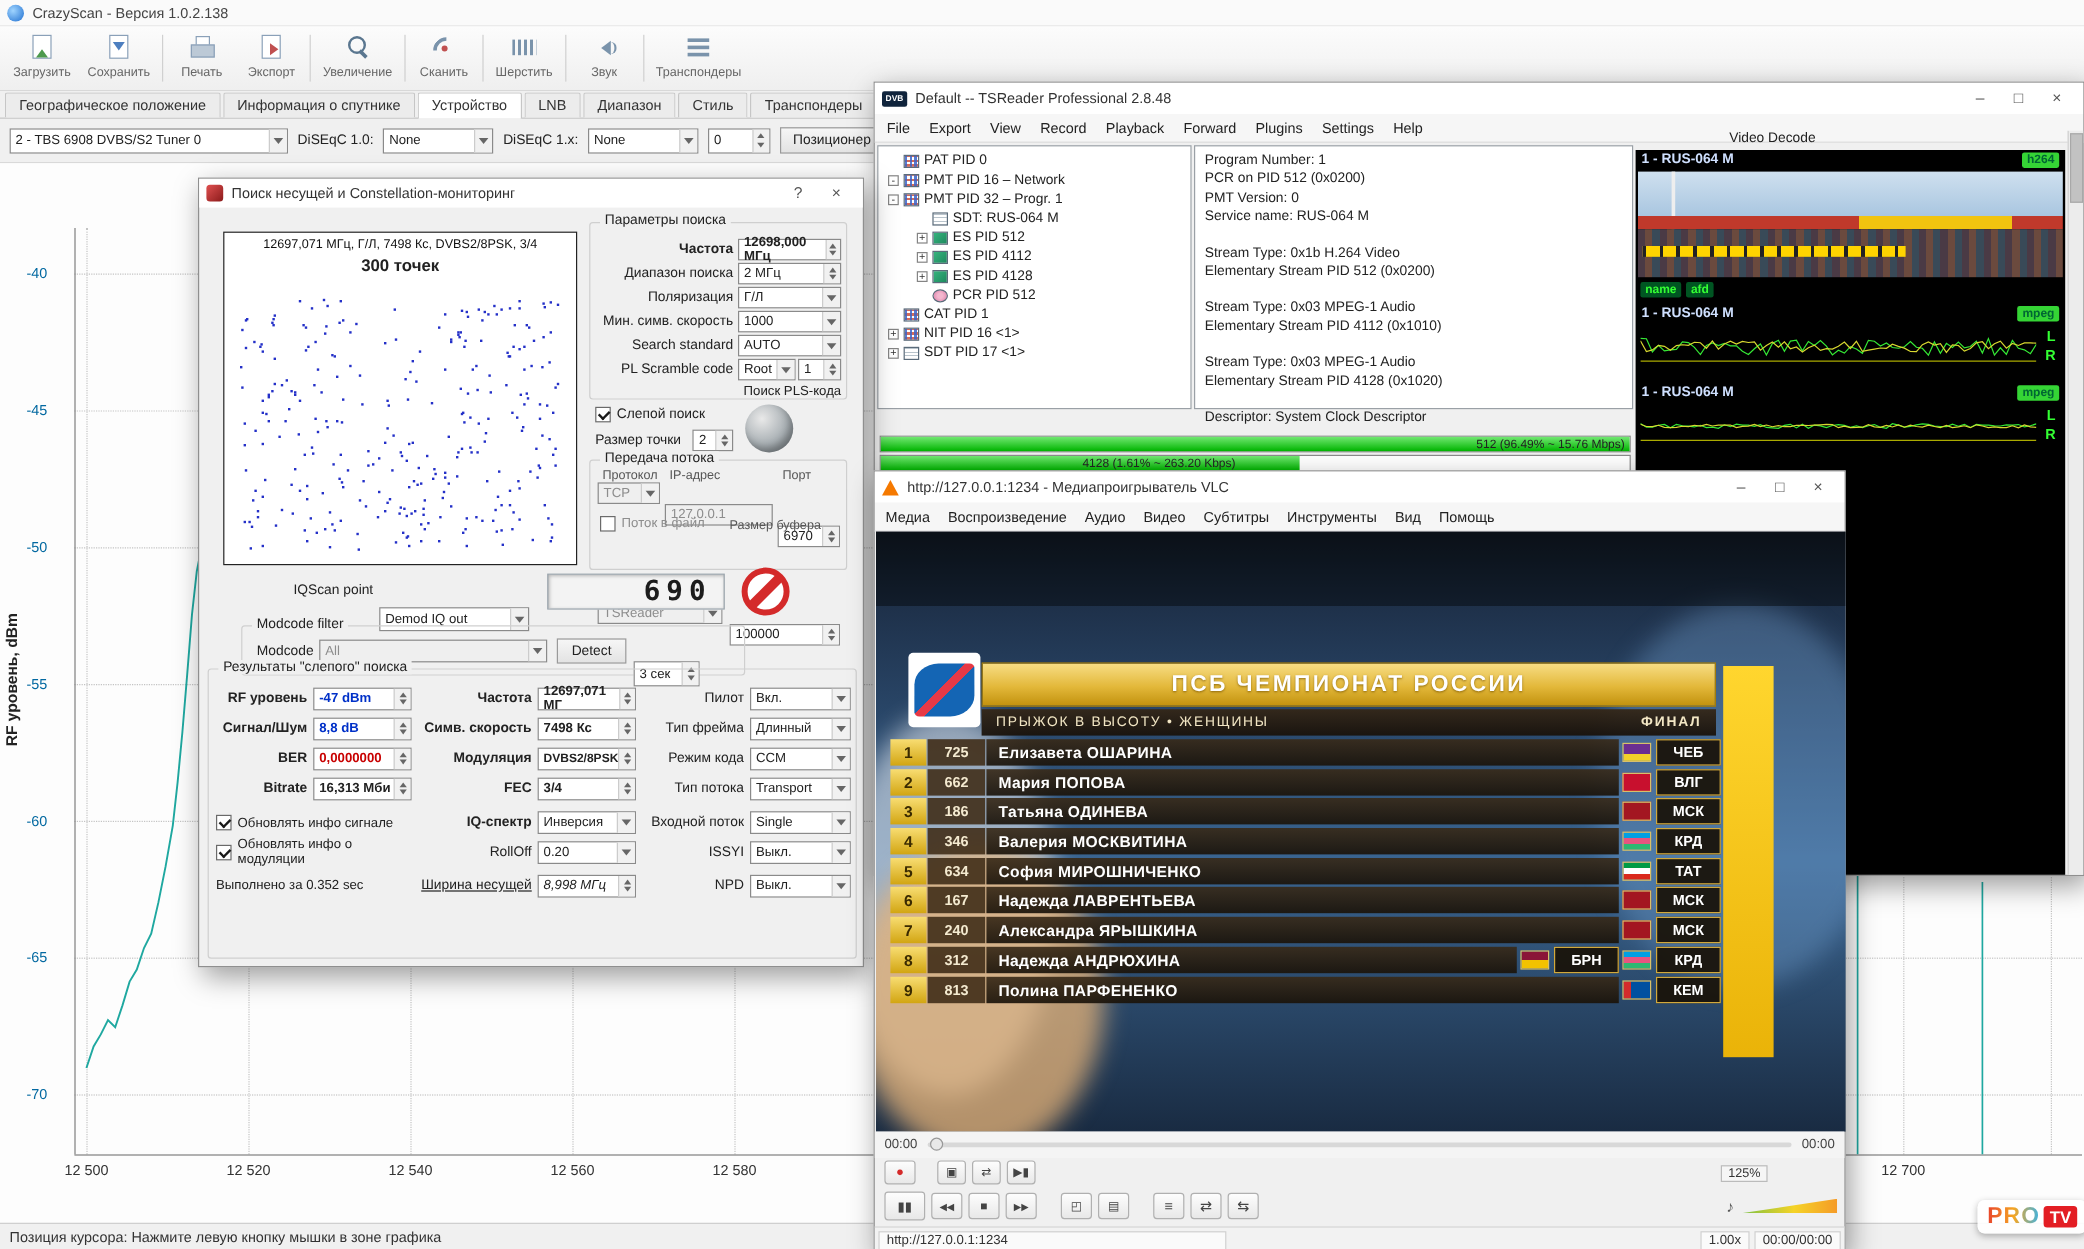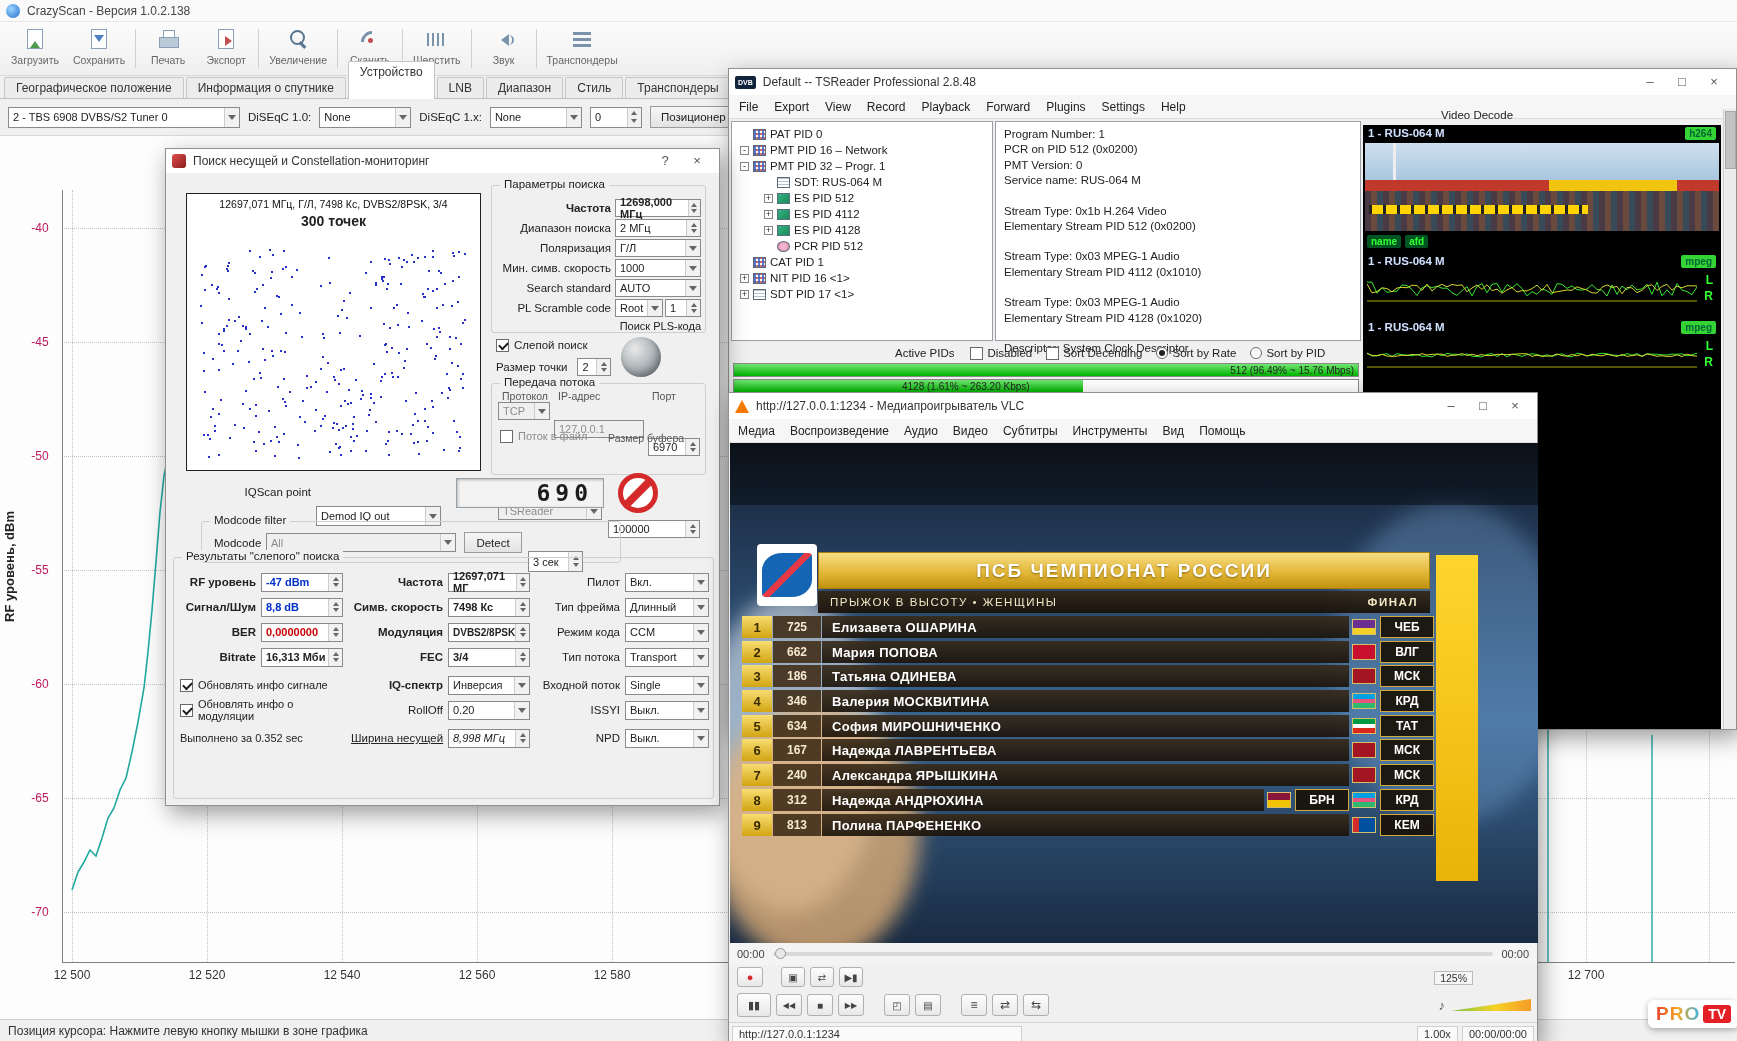--- a/index.html
+++ b/index.html
@@ -31,41 +31,41 @@
 .ico-zoom::before{content:"";position:absolute;left:5px;top:3px;width:11px;height:11px;border:2px solid #5a768f;border-radius:50%}
 .ico-zoom::after{content:"";position:absolute;left:16px;top:14px;width:3px;height:8px;background:#5a768f;transform:rotate(-45deg)}
 .ico-scan::before{content:"";position:absolute;left:4px;top:4px;width:16px;height:16px;border:3px solid transparent;border-top:3px solid #7a93ab;border-radius:50%;transform:rotate(-45deg)}
 .ico-scan::after{content:"";position:absolute;left:11px;top:11px;width:5px;height:5px;border-radius:50%;background:#c05050}
 .ico-comb::before{content:"";position:absolute;left:3px;top:6px;width:20px;height:13px;background:repeating-linear-gradient(90deg,#7a93ab 0 2px,transparent 2px 5px)}
 .ico-sound::before{content:"";position:absolute;left:4px;top:7px;border:6px solid transparent;border-right:8px solid #7a93ab}
 .ico-sound::after{content:"";position:absolute;left:16px;top:8px;width:5px;height:10px;border-right:2px solid #7a93ab;border-radius:0 6px 6px 0}
 .ico-trans::before{content:"";position:absolute;left:4px;top:5px;width:18px;height:3px;background:#7a93ab;box-shadow:0 6px 0 #7a93ab,0 12px 0 #7a93ab}
 .cs-tabs{position:absolute;left:0;top:76px;width:100%;height:23px;display:flex;align-items:flex-end;padding-left:4px;border-bottom:1px solid #bfbfbf;background:#f0f0f0}
 .tab{padding:3px 11px;font-size:12px;color:#333;border:1px solid #c6c6c6;border-bottom:none;background:#ececec;margin-right:2px;border-radius:2px 2px 0 0}
-.tab.act{background:#fff;position:relative;top:1px;padding-bottom:20px}
+.tab.act{background:#fff;position:relative;top:1px;padding-bottom:4px}
 .cs-devrow{position:absolute;left:0;top:99px;width:100%;height:37px;background:#f0f0f0;border-bottom:1px solid #d9d9d9;display:flex;align-items:center;gap:8px;padding-left:8px}
 .combo,.spin,.field{background:#fff;border:1px solid #8a8a8a;height:21px;display:flex;align-items:center;font-size:11px;padding-left:4px;position:relative}
 .combo .arr{margin-left:auto;width:15px;align-self:stretch;background:#f1f1f1;border-left:1px solid #ccc;display:flex;align-items:center;justify-content:center}
 .combo .arr::after{content:"";border:4px solid transparent;border-top:5px solid #666;margin-top:4px}
 .spin .ud{margin-left:auto;width:14px;align-self:stretch;border-left:1px solid #ccc;display:flex;flex-direction:column;background:#f1f1f1}
 .spin .ud i{flex:1;display:flex;align-items:center;justify-content:center}
 .spin .ud i:first-child::after{content:"";border:3px solid transparent;border-bottom:4px solid #666;margin-bottom:1px}
 .spin .ud i:last-child::after{content:"";border:3px solid transparent;border-top:4px solid #666;margin-top:1px}
 .btn{background:linear-gradient(#f6f6f6,#e3e3e3);border:1px solid #9a9a9a;height:22px;padding:0 10px;font-size:11.5px;display:flex;align-items:center;justify-content:center}
 .dis{background:#efefef!important;color:#8d8d8d!important}
 .lbl{font-size:11.5px;color:#222;white-space:nowrap}
 .cs-status{position:absolute;left:0;top:1019px;width:100%;height:22px;background:#f0f0f0;border-top:1px solid #cfcfcf;display:flex;align-items:center;padding-left:8px;font-size:12px;color:#333}
 
 
 .chart-layer{position:absolute;left:0;top:136px;width:1737px;height:883px;background:#fdfdfd}
 .vgrid{position:absolute;top:54px;height:772px;border-left:1px dotted #c3c3c3}
 .hgrid{position:absolute;left:62px;width:1673px;border-top:1px dotted #c3c3c3}
 .axisY{position:absolute;left:62px;top:54px;height:772px;border-left:1px solid #808080}
 .axisX{position:absolute;left:62px;top:826px;width:1673px;border-top:1px solid #808080}
-.ytick{position:absolute;left:22px;width:36px;text-align:center;font-size:12px;color:#be185d}
+.ytick{position:absolute;left:22px;width:36px;text-align:left;font-size:12px;color:#0369a1}
 .xtick{position:absolute;top:832px;transform:translateX(-50%);font-size:12px;color:#333}
 .ylab{position:absolute;left:2px;top:250px;height:360px;display:flex;align-items:center}
 .ylab span{writing-mode:vertical-rl;transform:rotate(180deg);font-size:13px;font-weight:bold;color:#222}
 
 
 .gbox{position:absolute;border:1px solid #cfcfcf;border-radius:3px}
 .gtitle{position:absolute;top:-8px;left:8px;background:#f0f0f0;padding:0 4px;font-size:11.5px;color:#222}
 .chk{width:13px;height:13px;border:1px solid #6a6a6a;background:#fff;display:inline-block;position:relative;flex:none}
 .chk.on::after{content:"";position:absolute;left:2px;top:2px;width:7px;height:4px;border-left:2px solid #1a1a1a;border-bottom:2px solid #1a1a1a;transform:rotate(-45deg)}
 .radio{width:12px;height:12px;border-radius:50%;border:1px solid #6a6a6a;background:#fff;display:inline-block;position:relative;flex:none}
@@ -365,39 +365,20 @@
       <div style="min-height:15px"></div>
       <div style="min-height:15px">Stream Type: 0x03 MPEG-1 Audio</div>
       <div style="min-height:15px">Elementary Stream PID 4112 (0x1010)</div>
       <div style="min-height:15px"></div>
       <div style="min-height:15px">Stream Type: 0x03 MPEG-1 Audio</div>
       <div style="min-height:15px">Elementary Stream PID 4128 (0x1020)</div>
       <div style="min-height:15px"></div>
       <div style="min-height:15px">Descriptor: System Clock Descriptor</div>
     </div>
 
-    <div class="abs" style="left:2px;top:274px;width:630px;height:20px;display:flex;align-items:center;font-size:11.5px">
-      <span style="margin-left:164px">Active PIDs</span>
-      <span style="margin-left:16px;display:flex;align-items:center;gap:4px">
-          <span class="chk"></span>
-          <span>Disabled</span>
-        </span>
-      <span style="margin-left:14px;display:flex;align-items:center;gap:4px">
-          <span class="chk"></span>
-          <span>Sort Decending</span>
-        </span>
-      <span style="margin-left:14px;display:flex;align-items:center;gap:4px">
-          <span class="radio on"></span>
-          <span>Sort by Rate</span>
-        </span>
-      <span style="margin-left:14px;display:flex;align-items:center;gap:4px">
-          <span class="radio"></span>
-          <span>Sort by PID</span>
-        </span>
-    </div>
     <div class="pidbar" style="left:4px;top:294px;width:626px;height:14px;justify-content:flex-end;padding-right:4px">
       <span class="fill" style="width:100%"></span>
         <span class="t">512 (96.49% ~ 15.76 Mbps)</span>
     </div>
     <div class="pidbar" style="left:4px;top:310px;width:626px;height:14px;padding-left:168px">
       <span class="fill" style="width:56%"></span>
         <span class="t">4128 (1.61% ~ 263.20 Kbps)</span>
     </div>
 
     <div class="abs" style="left:712px;top:40px;font-size:11.5px;color:#222">Video Decode</div>
@@ -1003,21 +984,21 @@
             </span>
           </div>
         <span class="rlab" style="width:82px;margin-left:8px;font-weight:normal">Тип потока</span>
         <div class="combo" style="width:84px;height:19px;margin-left:5px">
             <span>Transport</span>
             <span class="arr"></span>
           </div>
       </div>
 
       <div class="rrow" style="left:6px;top:117px;width:529px">
-        <span style="display:flex;align-items:center;gap:5px;width:163px">
+        <span style="display:flex;align-items:flex-end;gap:5px;width:163px">
             <span class="chk on"></span>
             <span style="font-size:11px">Обновлять инфо сигнале</span>
           </span>
         <span class="rlab" style="width:92px;margin-left:8px;font-weight:bold">IQ-спектр</span>
         <div class="combo" style="width:82px;height:19px;margin-left:5px">
             <span>Инверсия</span>
             <span class="arr"></span>
           </div>
         <span class="rlab" style="width:82px;margin-left:8px;font-weight:normal">Входной поток</span>
         <div class="combo" style="width:84px;height:19px;margin-left:5px">

